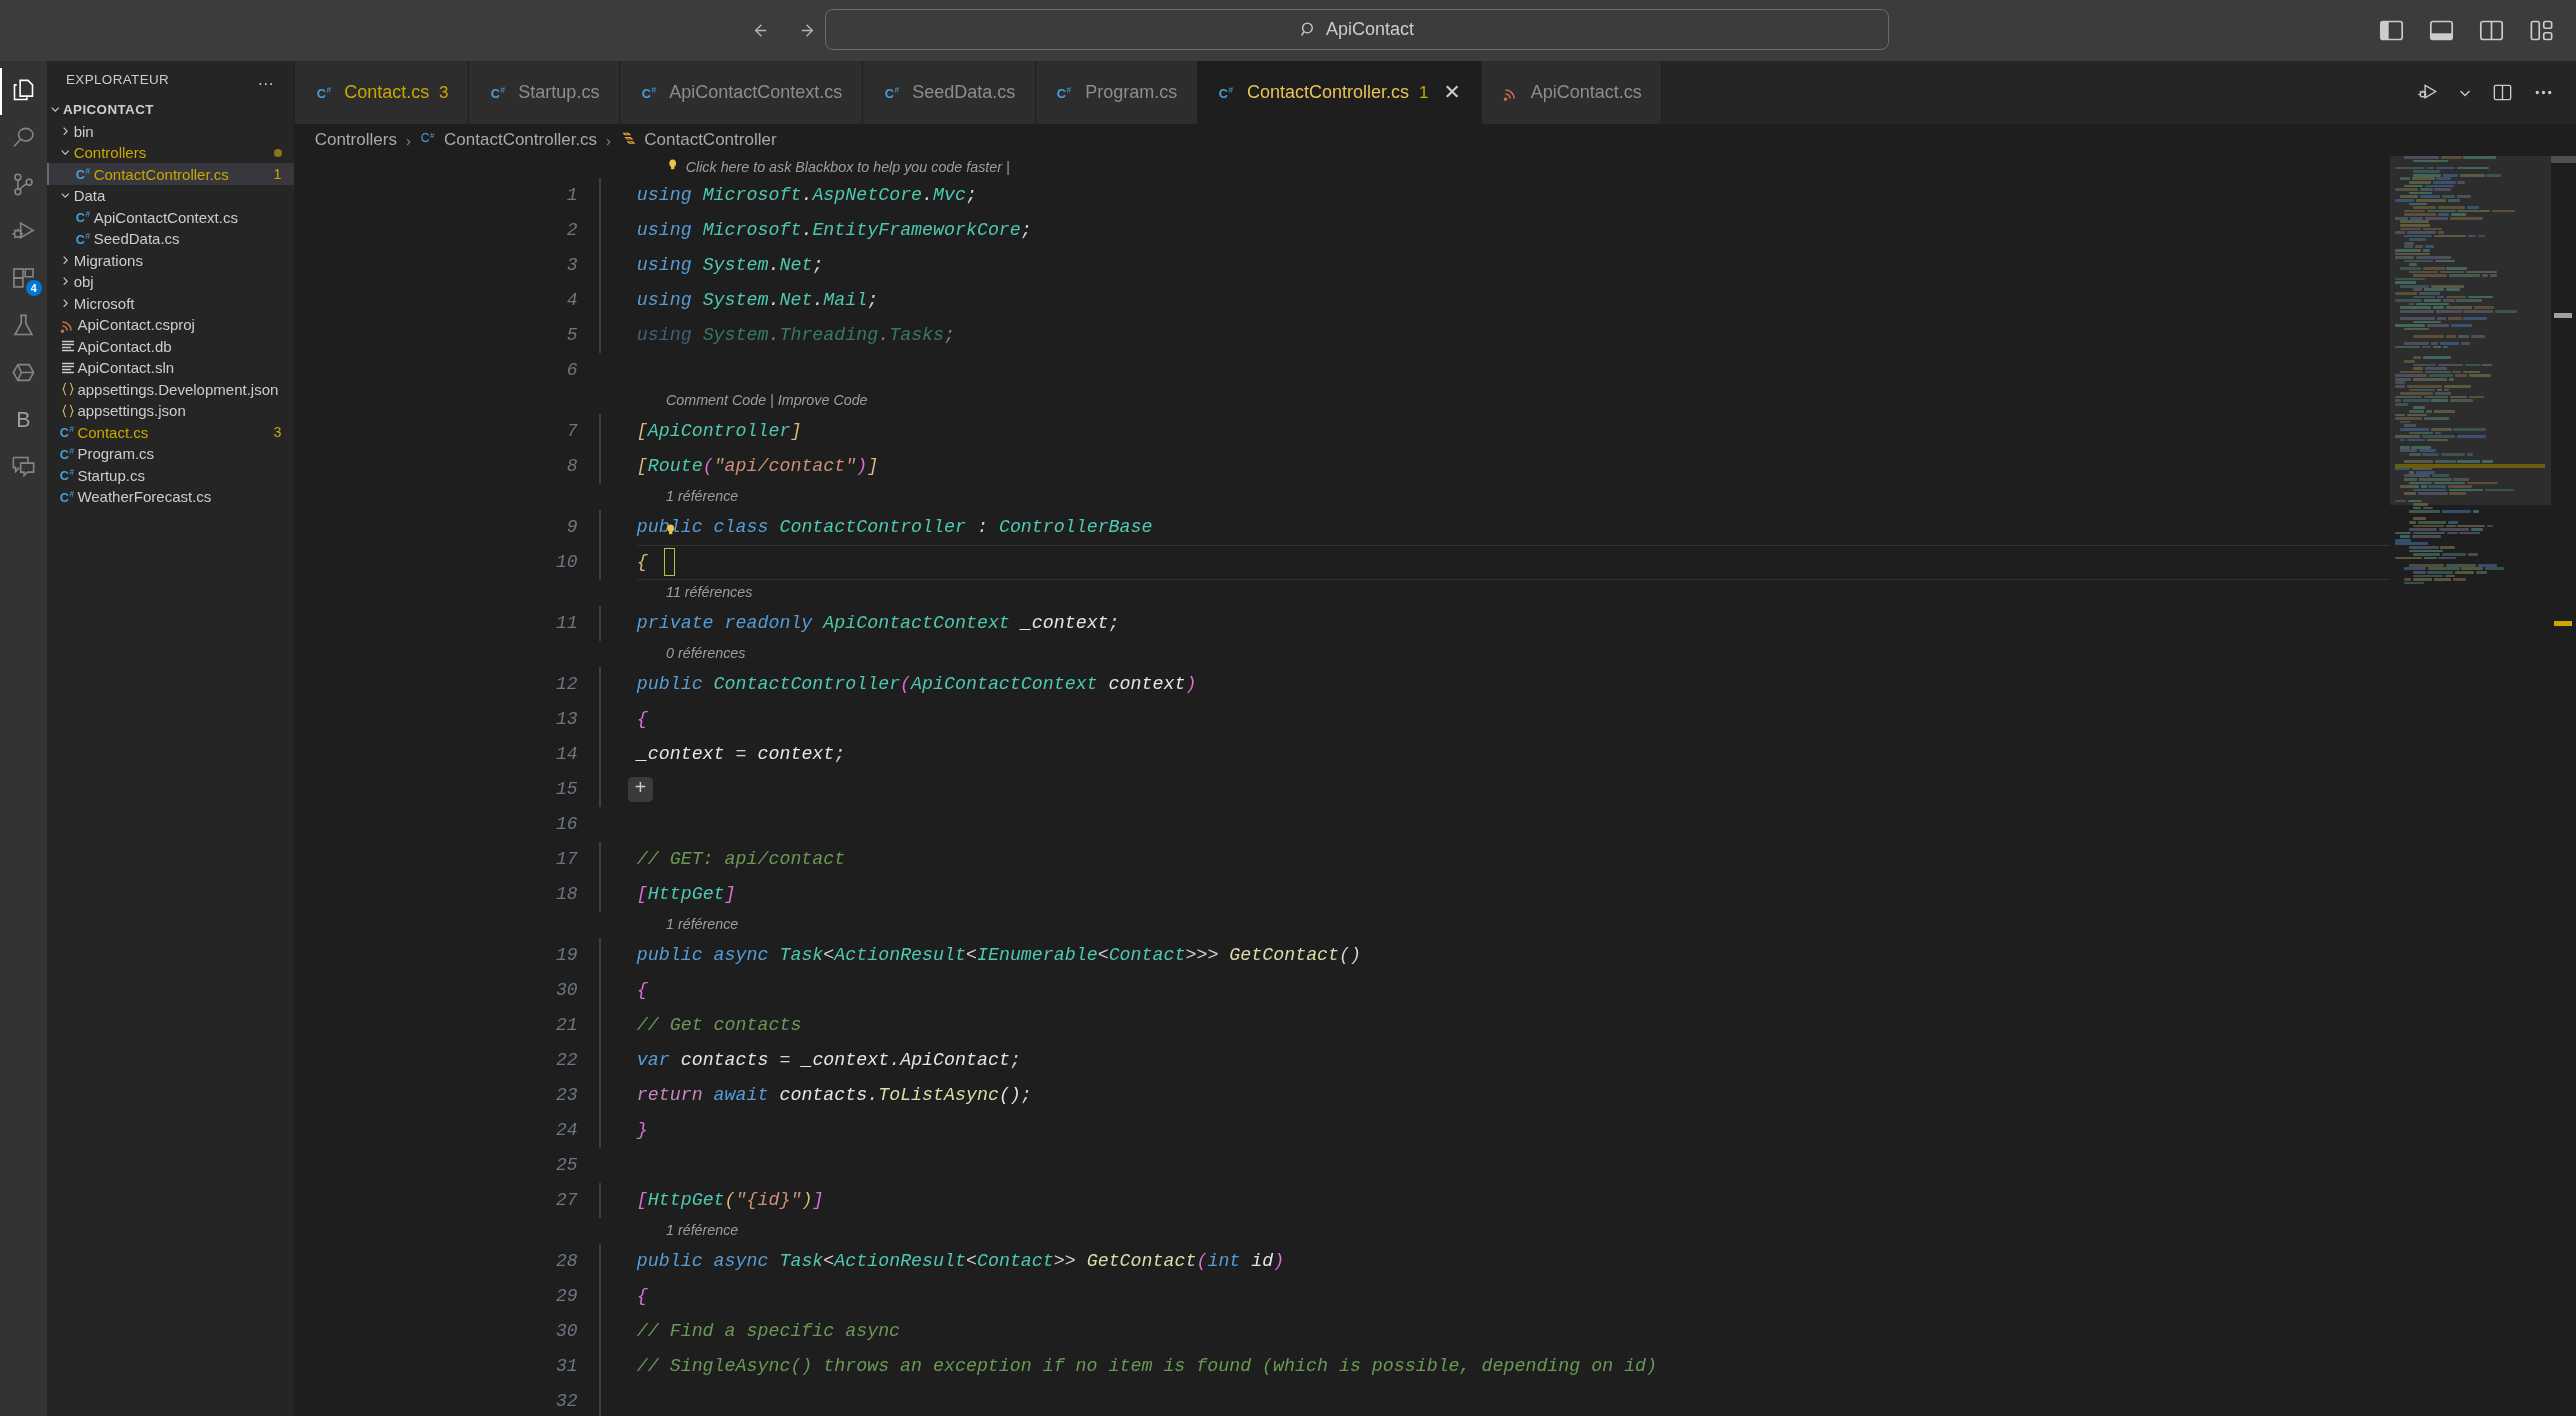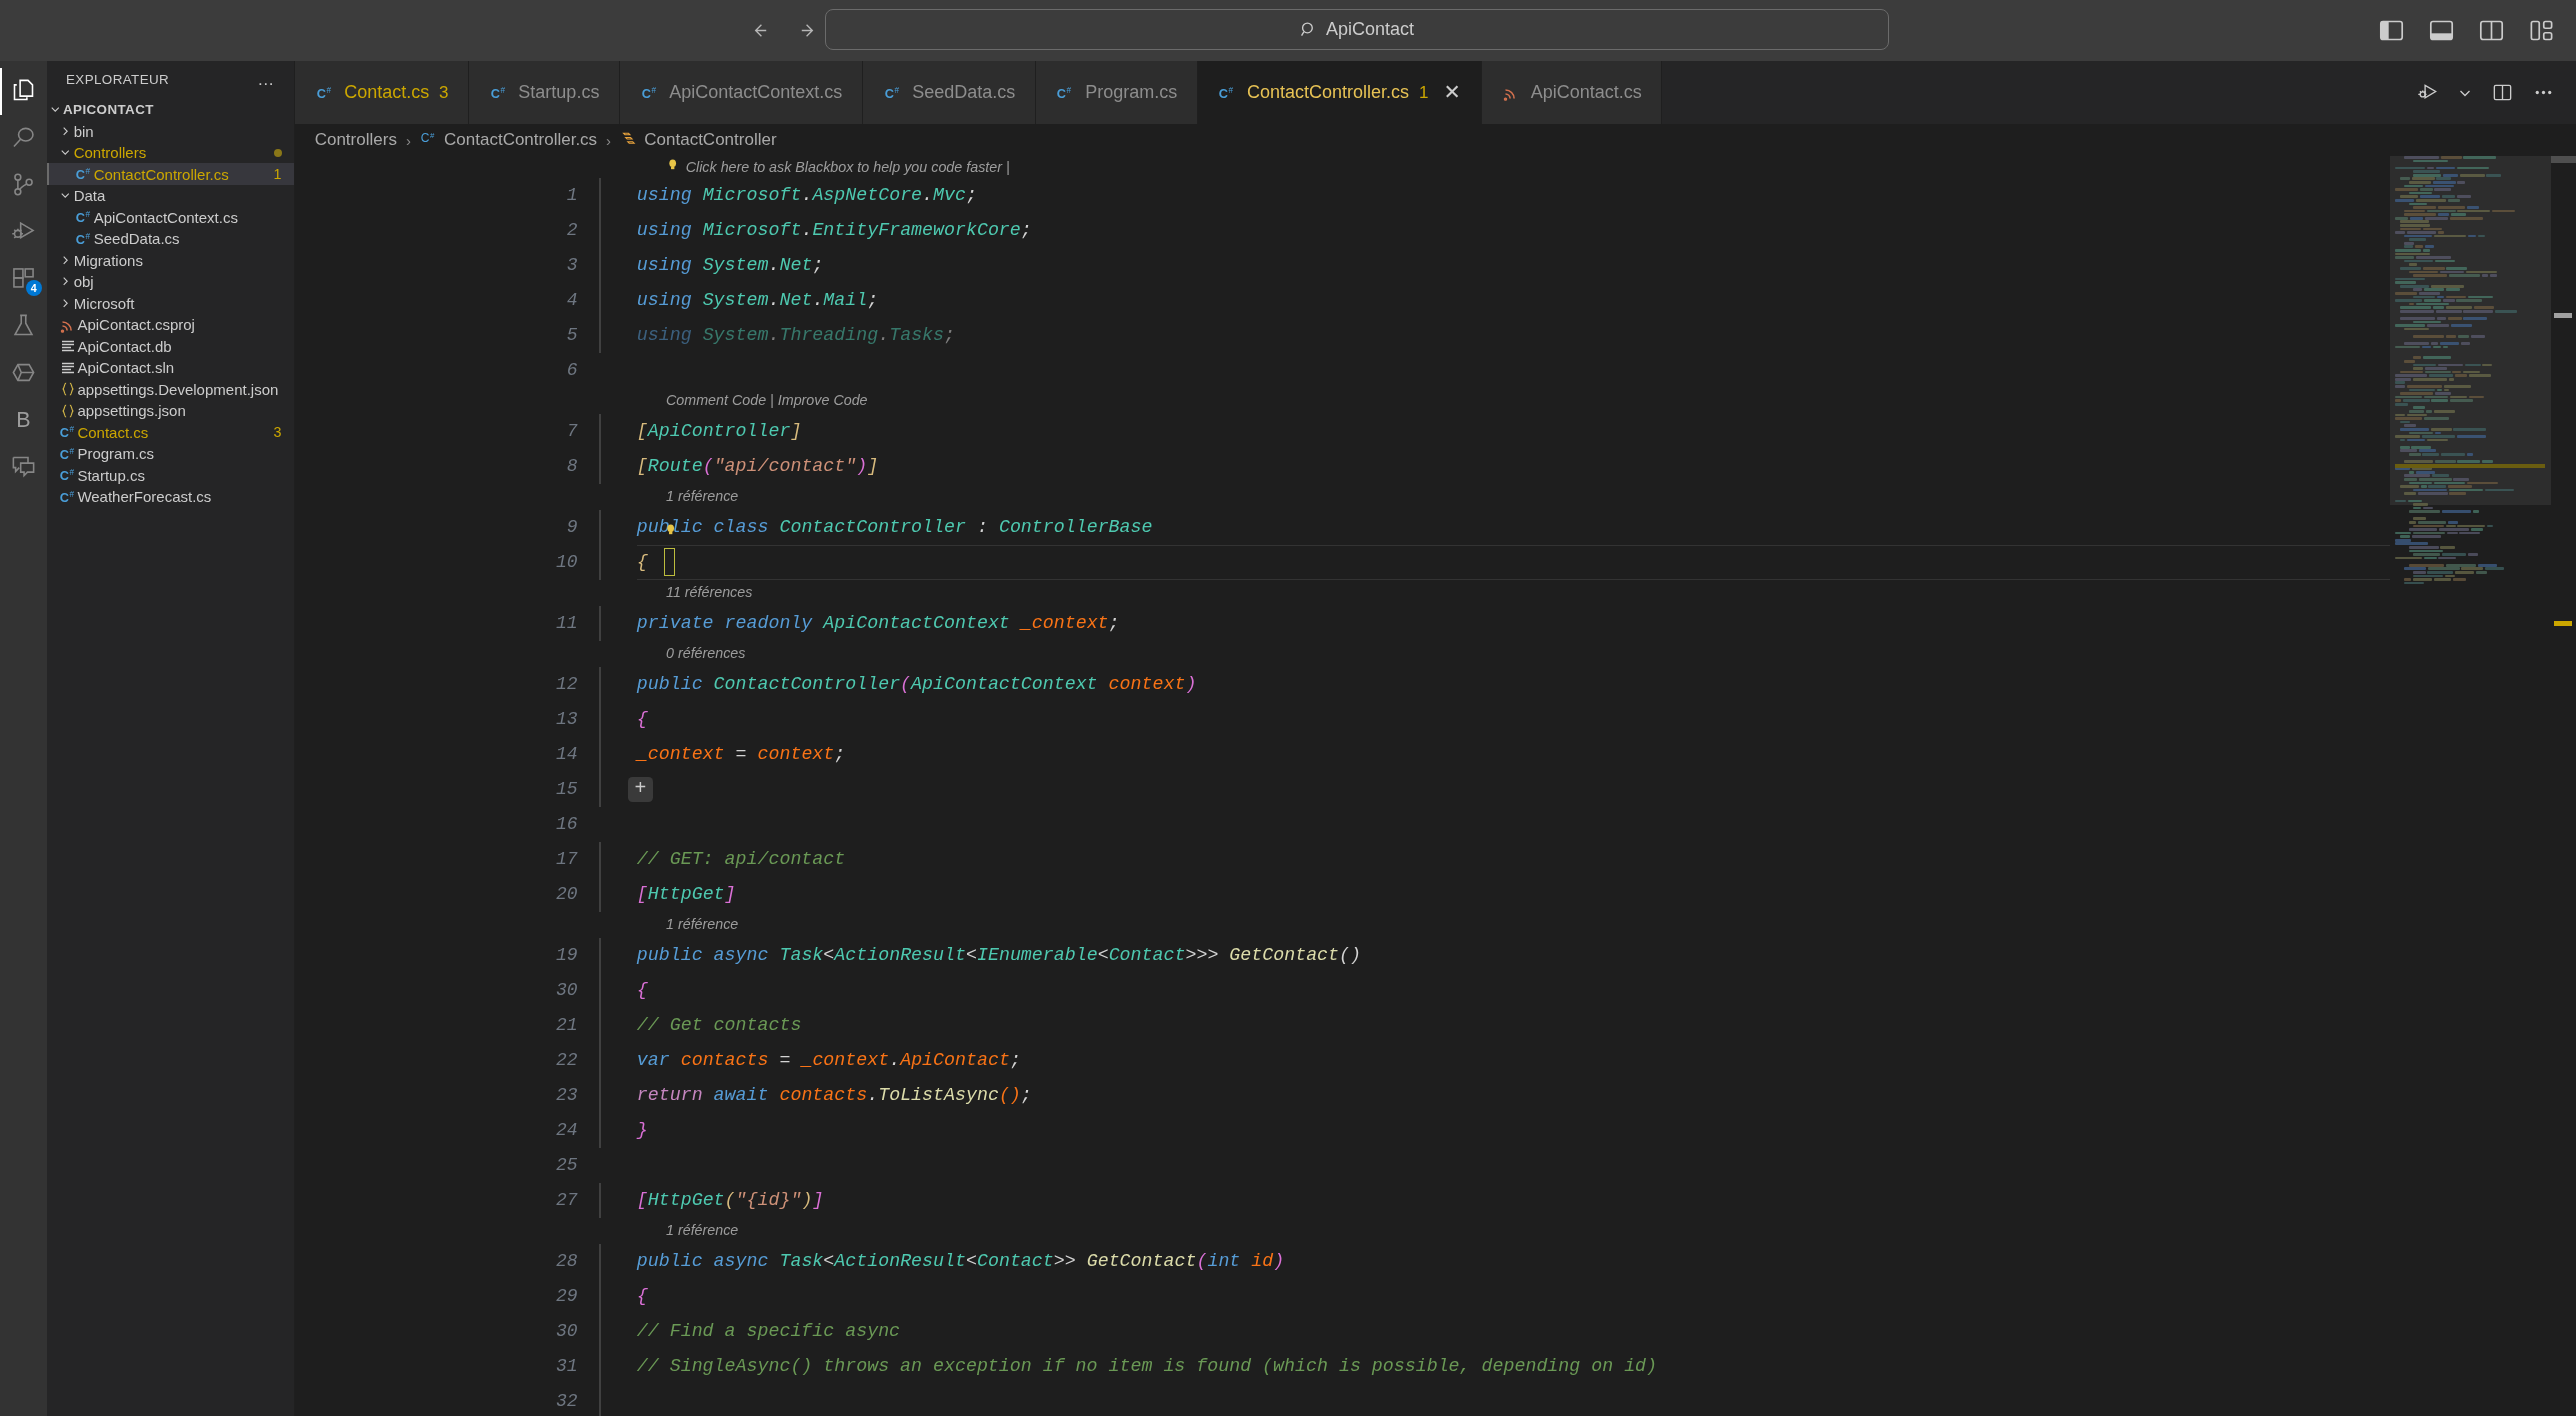--- a/index.html
+++ b/index.html
@@ -196,21 +196,21 @@
     border:0.9px solid #bdbd3e;
   }
 
   
   .k  { color: #569cd6; }  
   .kc { color: #c586c0; }  
   .t  { color: #4ec9b0; }  
   .s  { color: #ce9178; }  
   .c  { color: #6a9955; }  
   .f  { color: #dcdcaa; }  
-  .v  { color: #f97316; }  
+  .v  { color: #e5e5e5; }  
   .p  { color: #d4d4d4; }  
   .y  { color: #d7ba7d; }  
   .m  { color: #da70d6; }  
   .dim { opacity: .52; }
 
   
   .minimap {
     position: absolute; right: 25px; top: 0; width: 161px; bottom: 0;
     background: #1e1e1e; overflow: hidden;
   }
@@ -770,21 +770,21 @@
               <span class="ln">16</span>
               <span class="gutterbar empty"></span>
               <span class="ctext"></span>
             </div>
             <div class="cl">
               <span class="ln">17</span>
               <span class="gutterbar"></span>
               <span class="ctext"><span class="c">// GET: api/contact</span></span>
             </div>
             <div class="cl">
-              <span class="ln">20</span>
+              <span class="ln">18</span>
               <span class="gutterbar"></span>
               <span class="ctext"><span class="m">[</span><span class="t">HttpGet</span><span class="m">]</span></span>
             </div>
             <div class="codelens">1 référence</div>
             <div class="cl">
               <span class="ln">19</span>
               <span class="gutterbar"></span>
               <span class="ctext"><span class="k">public</span> <span class="k">async</span> <span class="t">Task</span><span class="p">&lt;</span><span class="t">ActionResult</span><span class="p">&lt;</span><span class="t">IEnumerable</span><span class="p">&lt;</span><span class="t">Contact</span><span class="p">&gt;&gt;&gt;</span> <span class="f">GetContact</span><span class="p">()</span></span>
             </div>
             <div class="cl">

